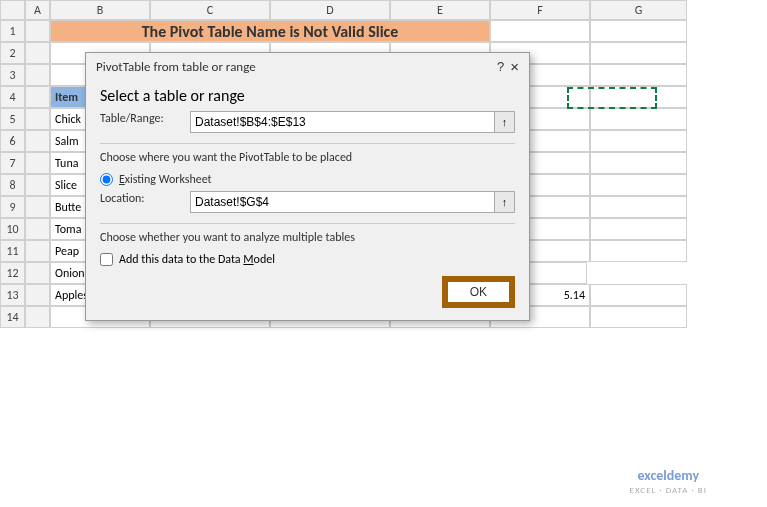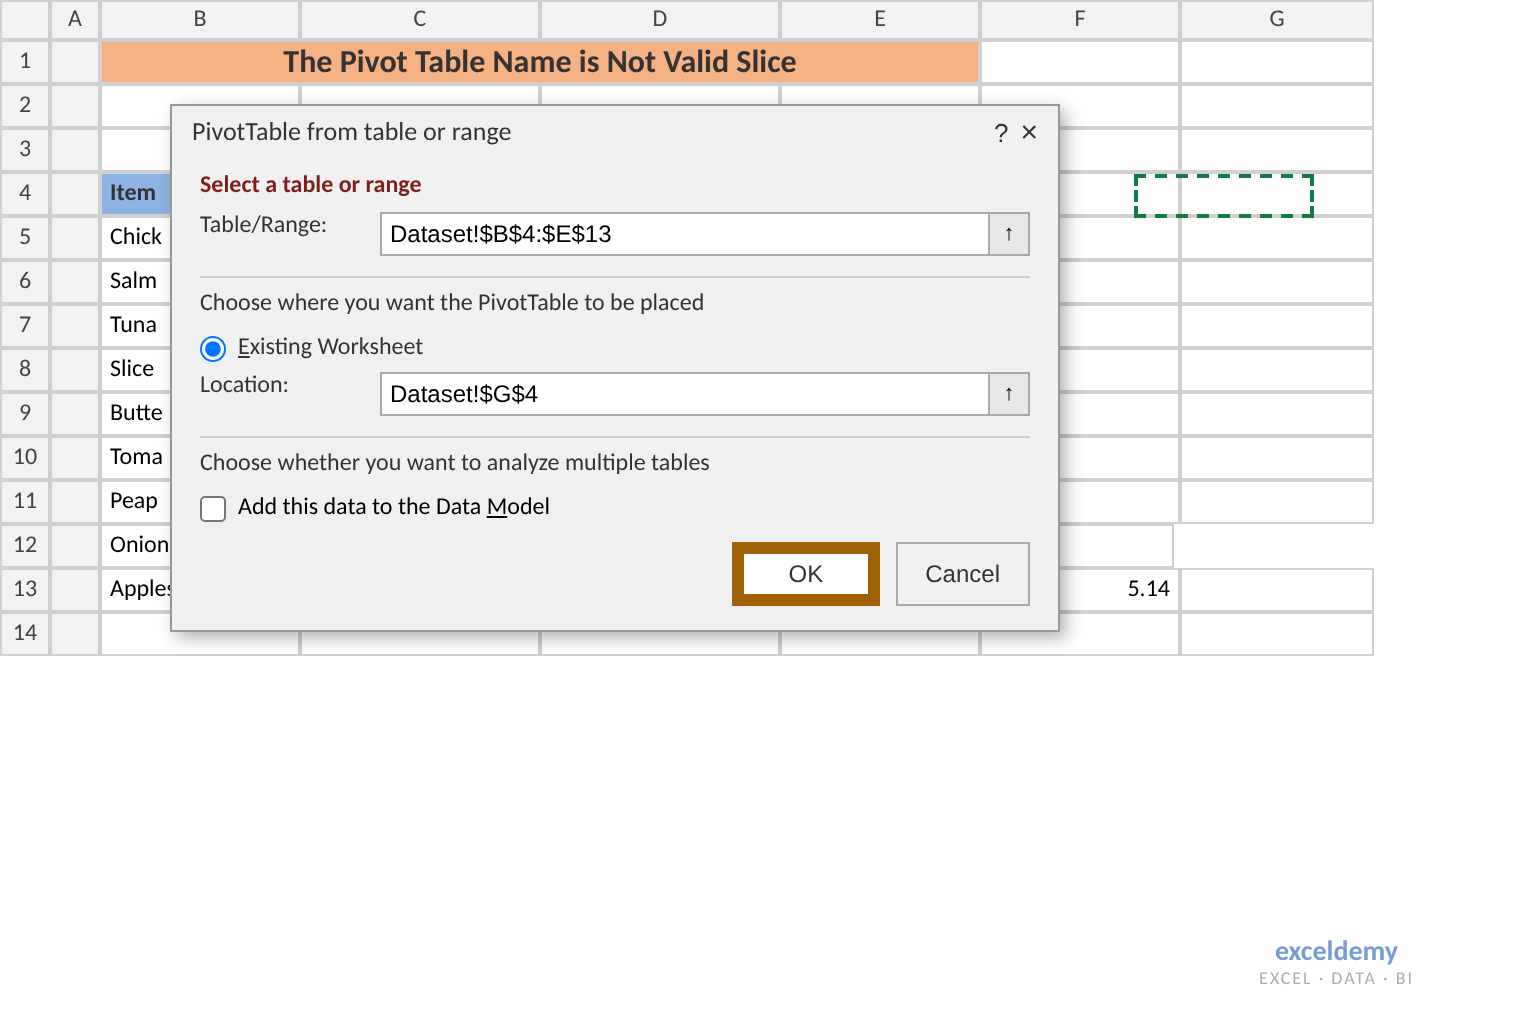--- a/index.html
+++ b/index.html
@@ -144,24 +144,24 @@
       background: none;
       border: none;
       line-height: 1;
     }
 
     .dialog-body {
       padding: 8px 14px 12px 14px;
     }
 
     .dialog-section-label {
-      font-size: 12px;
-      color: #7f1d1d;
+      font-size: 16px;
+      color: #000000;
       margin-bottom: 6px;
-      font-weight: bold;
+      font-weight: normal;
     }
 
     .dialog-field-row {
       display: flex;
       align-items: flex-start;
       margin-bottom: 10px;
     }
 
     .dialog-field-label {
       font-size: 12px;
@@ -511,21 +511,20 @@
 
       <div class="checkbox-row">
         <input type="checkbox" id="cb-model" style="">
         <label for="cb-model">
           Add this data to the Data <u>M</u>odel
         </label>
       </div>
 
       <div class="dialog-buttons">
         <button class="btn-ok">OK</button>
-        <button class="btn-cancel">Cancel</button>
       </div>
     </div>
   </div>
 
   <div class="watermark">
     <div class="brand">exceldemy</div>
     <div class="sub">EXCEL · DATA · BI</div>
   </div>
 
 </div>

